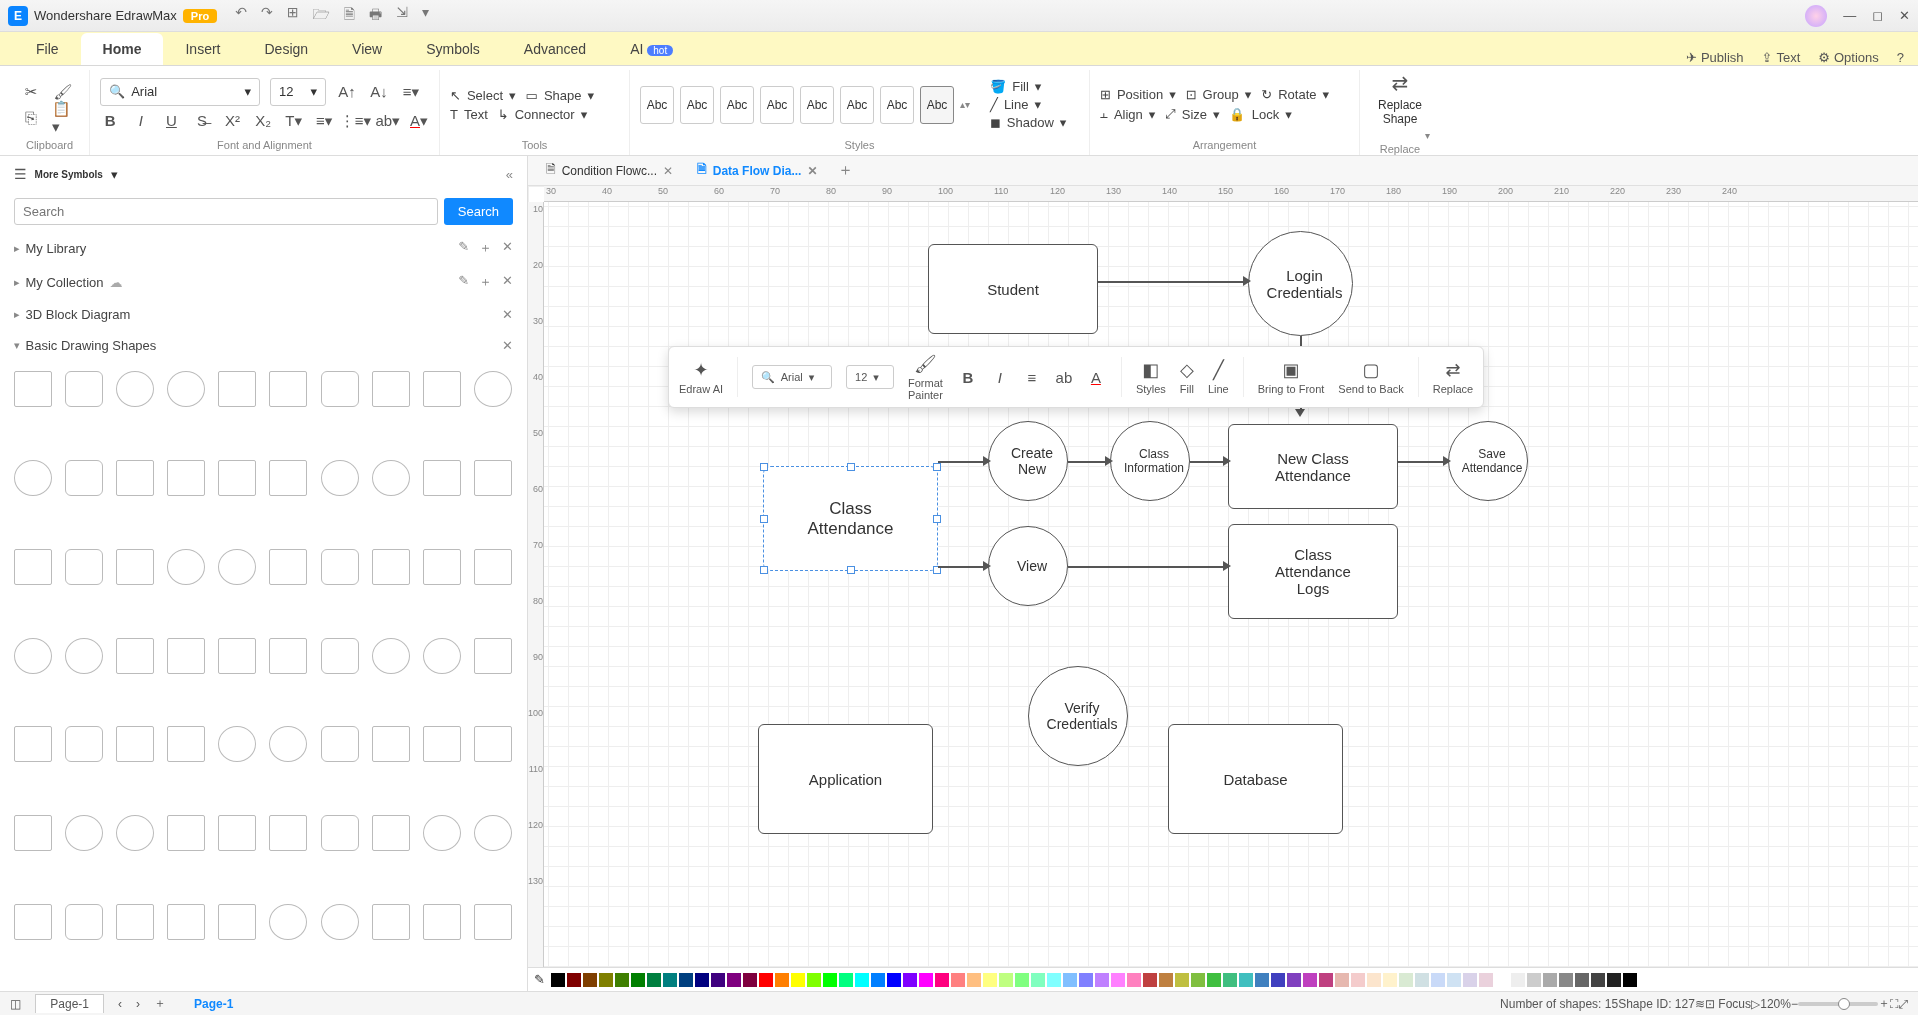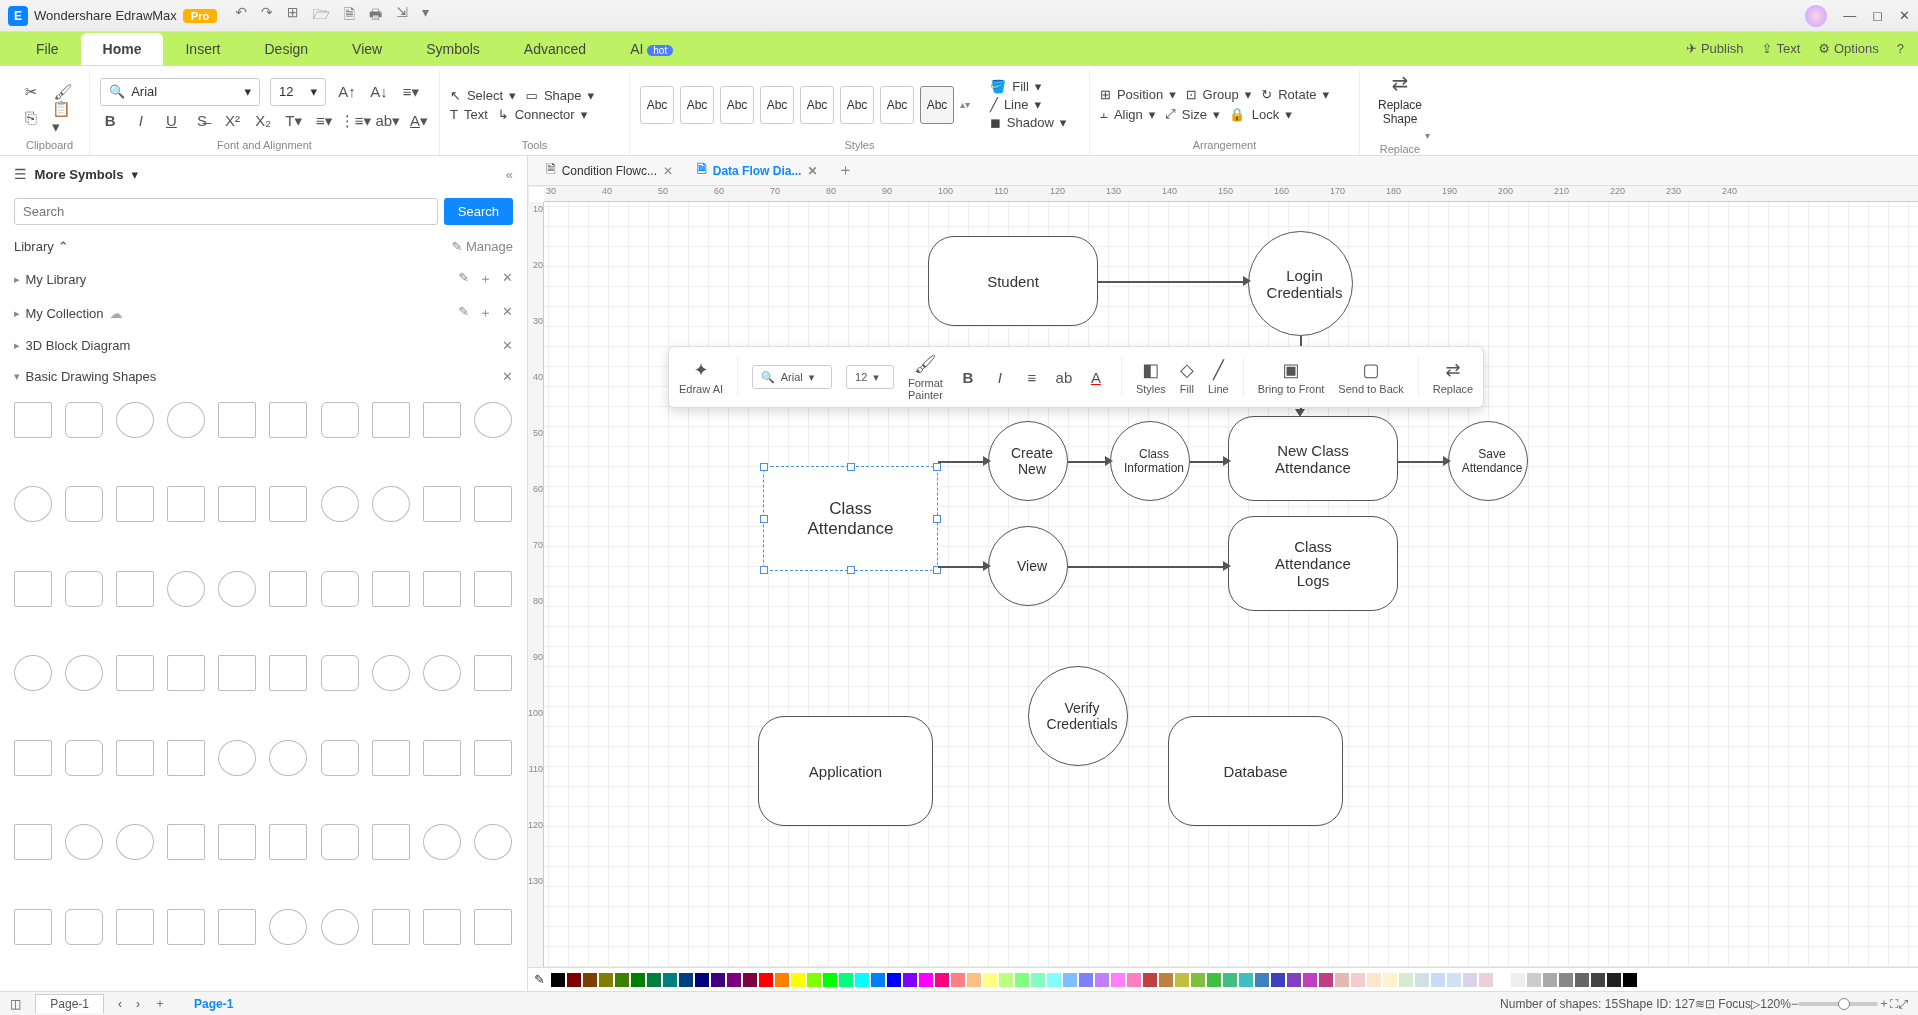--- a/index.html
+++ b/index.html
@@ -5,21 +5,21 @@
 * { margin:0; padding:0; box-sizing:border-box; font-family:-apple-system,Segoe UI,Arial,sans-serif; }
 body { width:1918px; height:1015px; background:#fff; overflow:hidden; font-size:13px; color:#333; position:relative; }
 .titlebar { height:32px; background:linear-gradient(#f5f5f5,#ececec); display:flex; align-items:center; padding:0 8px; border-bottom:1px solid #ddd; }
 .titlebar .logo { width:20px; height:20px; background:#0a84ff; border-radius:4px; margin-right:6px; display:flex; align-items:center; justify-content:center; color:#fff; font-weight:bold; font-size:12px; }
 .titlebar .title { font-size:13px; color:#333; }
 .titlebar .pro { background:#ffb300; color:#fff; padding:1px 8px; border-radius:4px; font-size:11px; margin-left:6px; font-weight:600; }
 .titlebar .qat { display:flex; gap:14px; margin-left:18px; color:#777; }
 .titlebar .qat span { cursor:pointer; font-size:14px; }
 .titlebar .right { margin-left:auto; display:flex; gap:16px; color:#555; align-items:center; }
 .titlebar .avatar { width:22px; height:22px; border-radius:50%; background:radial-gradient(#ffd1e8,#c4a3ff); }
-.menubar { height:34px; background:#bef264; display:flex; align-items:center; padding:0 14px; gap:0; border-bottom:1px solid #d8d8d8; }
+.menubar { height:34px; background:#fef9c3; display:flex; align-items:flex-end; padding:0 14px; gap:0; border-bottom:1px solid #d8d8d8; }
 .menubar .tab { padding:8px 22px; font-size:14px; color:#444; cursor:pointer; }
 .menubar .tab.active { background:#fff; border-radius:6px 6px 0 0; font-weight:600; }
 .menubar .right-menu { margin-left:auto; display:flex; gap:18px; align-items:center; color:#555; font-size:13px; }
 .menubar .right-menu span { display:flex; align-items:center; gap:4px; }
 .menubar .hot { background:#4c7dff; color:#fff; padding:0 6px; border-radius:8px; font-size:10px; }
 .ribbon { height:90px; background:#fff; border-bottom:1px solid #ddd; display:flex; padding:4px 10px 0; }
 .rgroup { display:flex; flex-direction:column; justify-content:space-between; padding:2px 10px 2px; border-right:1px solid #eee; }
 .rgroup .controls { display:flex; flex-direction:column; gap:4px; flex:1; justify-content:center; }
 .rgroup .row { display:flex; gap:10px; align-items:center; }
 .rgroup .label { text-align:center; font-size:11px; color:#888; padding:2px 0; position:relative; }
@@ -28,21 +28,21 @@
 .fontbox.wide { width:160px; }
 .fontbox.small { width:56px; }
 .abc-gallery { display:flex; gap:6px; align-items:center; }
 .abc { width:34px; height:38px; border:1px solid #ccc; background:#fff; border-radius:3px; display:flex; align-items:center; justify-content:center; font-size:12px; cursor:pointer; }
 .abc.sel { border:1px solid #888; background:#f5f5f5; }
 .rbtn { display:flex; align-items:center; gap:6px; font-size:13px; color:#444; cursor:pointer; }
 
 .left-panel { position:absolute; left:0; top:156px; bottom:24px; width:528px; background:#fff; border-right:1px solid #ddd; display:flex; flex-direction:column; }
 .lp-head { display:flex; align-items:center; padding:10px 14px; gap:8px; }
 .lp-head .burger { font-size:14px; color:#555; }
-.lp-head .title { font-weight:600; font-size:13px; }
+.lp-head .title { font-weight:600; font-size:10px; }
 .lp-head .coll { margin-left:auto; color:#888; }
 .lp-search { display:flex; padding:6px 14px; gap:6px; }
 .lp-search input { flex:1; border:1px solid #ccc; border-radius:3px; padding:5px 8px; font-size:13px; }
 .lp-search button { background:#1089ff; color:#fff; border:none; border-radius:3px; padding:5px 14px; font-size:13px; cursor:pointer; }
 .lp-row { display:flex; align-items:center; padding:8px 14px; font-size:13px; color:#444; }
 .lp-row .chev { font-size:11px; color:#888; margin-right:6px; }
 .lp-row .acts { margin-left:auto; display:flex; gap:10px; color:#888; }
 .shapes-grid { display:grid; grid-template-columns:repeat(10,1fr); gap:12px 12px; padding:10px 14px; overflow-y:auto; flex:1; }
 .shape-thumb { width:38px; height:36px; border:1px solid #bbb; background:#fff; border-radius:2px; cursor:pointer; position:relative; }
 .shape-thumb.round { border-radius:6px; }
@@ -52,21 +52,21 @@
 .doc-tabs { height:30px; display:flex; align-items:center; padding:0 10px; gap:8px; border-bottom:1px solid #e0e0e0; background:#f7f7f7; }
 .doc-tab { display:flex; align-items:center; gap:6px; padding:3px 8px; font-size:12px; cursor:pointer; }
 .doc-tab.active { color:#1089ff; font-weight:600; }
 .doc-tab .close { color:#888; }
 .canvas { flex:1; position:relative; overflow:hidden; background:#fff; background-image:linear-gradient(#eee 1px,transparent 1px),linear-gradient(90deg,#eee 1px,transparent 1px); background-size:20px 20px; }
 .ruler-h { position:absolute; top:0; left:16px; right:0; height:16px; background:#f5f5f5; border-bottom:1px solid #ccc; font-size:9px; color:#888; display:flex; }
 .ruler-h span { width:56px; text-align:left; padding-left:2px; }
 .ruler-v { position:absolute; left:0; top:16px; bottom:0; width:16px; background:#f5f5f5; border-right:1px solid #ccc; font-size:9px; color:#888; display:flex; flex-direction:column; }
 .ruler-v span { height:56px; padding-top:2px; text-align:right; }
 .shape { position:absolute; background:#fff; border:1.5px solid #555; display:flex; align-items:center; justify-content:center; text-align:center; font-size:15px; padding:4px; }
-.shape.rect { border-radius:26px; }
+.shape.rect { border-radius:6px;margin-top:8px; }
 .shape.circ { border-radius:50%;padding-left:12px; }
 .selected-shape { position:absolute; border:1.5px dashed #4a90e2; background:#fff; border-radius:8px; display:flex; align-items:center; justify-content:center; text-align:center; font-size:17px; }
 .handle { position:absolute; width:8px; height:8px; background:#fff; border:1px solid #4a90e2; }
 .conn-line { position:absolute; background:#555; }
 .arrow-r { position:absolute; width:0; height:0; border-top:5px solid transparent; border-bottom:5px solid transparent; border-left:8px solid #555; }
 .arrow-d { position:absolute; width:0; height:0; border-left:5px solid transparent; border-right:5px solid transparent; border-top:8px solid #555; }
 
 .float-tb { position:absolute; background:#fff; border:1px solid #ddd; border-radius:6px; box-shadow:0 4px 12px rgba(0,0,0,.15); display:flex; align-items:center; padding:6px 10px; gap:14px; font-size:11px; color:#555; }
 .float-tb .item { display:flex; flex-direction:column; align-items:center; gap:2px; cursor:pointer; }
 .float-tb .ic { font-size:18px; color:#555; }
@@ -237,27 +237,20 @@
 <div class="left-panel">
   <div class="lp-head">
     <span class="burger">☰</span>
     <span class="title">More Symbols</span>
       <span>▾</span>
     <span class="coll">«</span>
   </div>
   <div class="lp-search">
     <input placeholder="Search" style="">
     <button>Search</button>
-  </div>
-  <div class="lp-row">
-    <span>Library</span> 
-      <span style="margin-left:4px">⌃</span>
-    <span class="acts">
-        <span>✎ <span>Manage</span></span>
-      </span>
   </div>
   <div class="lp-row">
       <span class="chev">▸</span>
       <span>My Library</span>
       <span class="acts">
         <span>✎</span>
         <span>＋</span>
         <span>✕</span>
       </span>
     </div>

